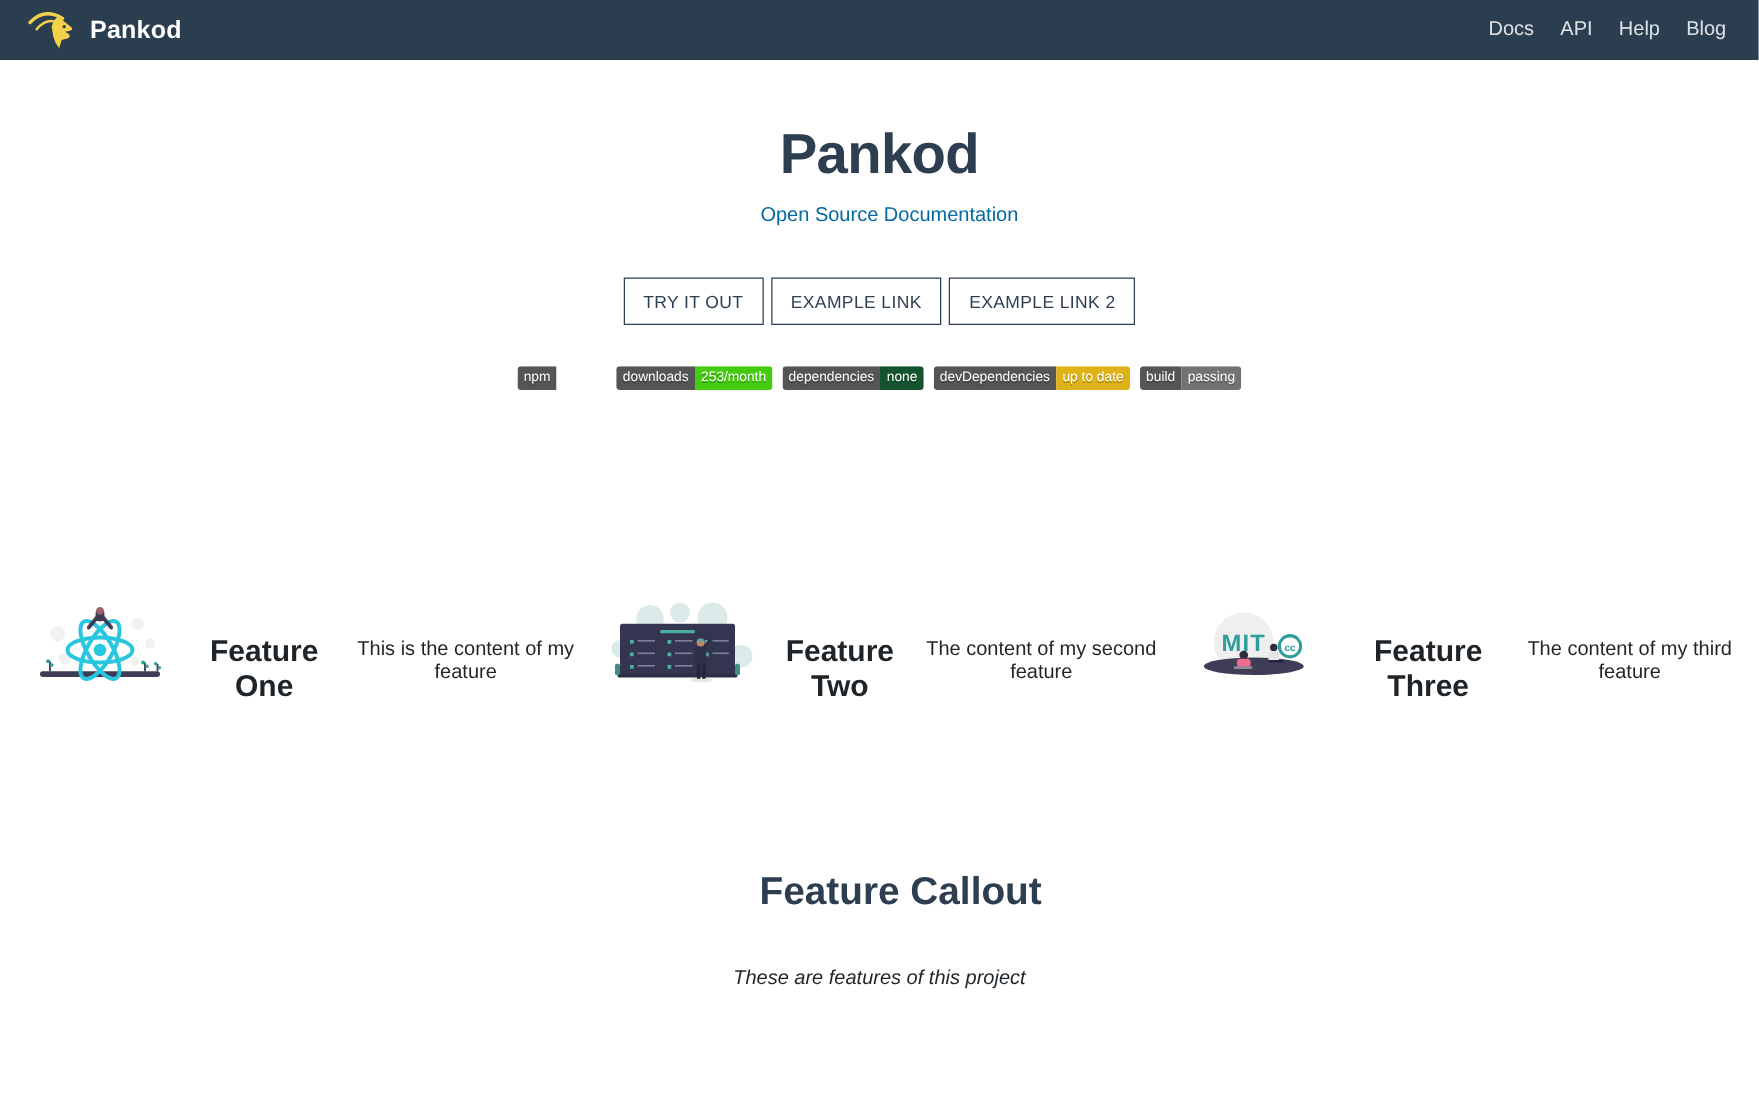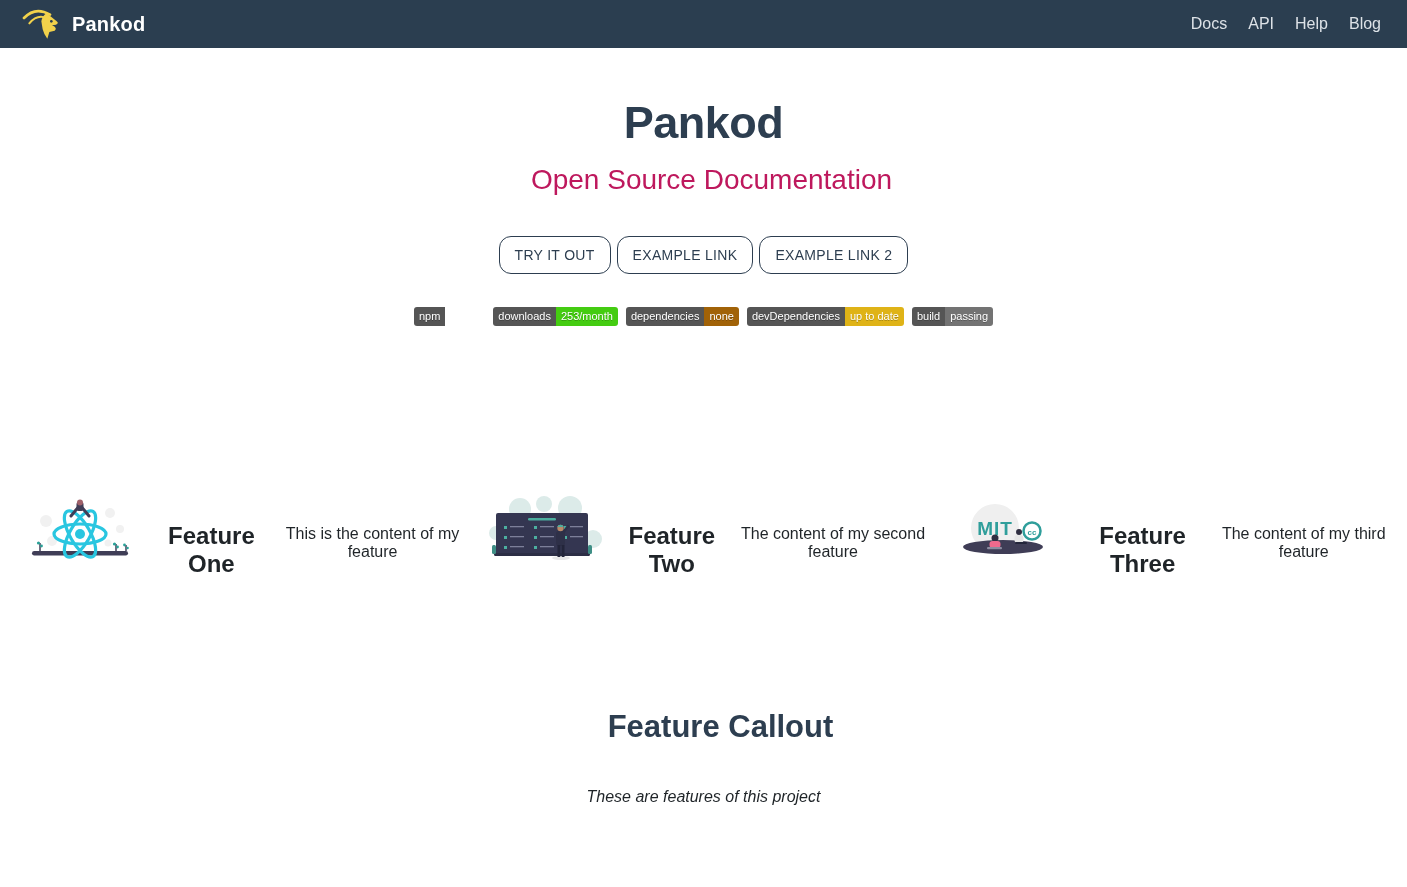--- a/index.html
+++ b/index.html
@@ -19,27 +19,27 @@
   }
   .brand { display:flex; align-items:center; gap:10px; cursor:pointer; }
   .brand-logo { width:40px; height:36px; display:block; }
   .brand-name { color:#ffffff; font-size:20px; font-weight:bold; letter-spacing:0.2px; }
   .nav-links { display:flex; align-items:flex-start; gap:21px; }
   .nav-link { color:#dde2e7; font-size:16px; text-decoration:none; cursor:pointer; }
 
   
   .hero { text-align:center; margin-top:49px; }
   .hero-title { margin:0; font-size:45px; font-weight:bold; color:#2d3e50; letter-spacing:-0.5px; }
-  .hero-subtitle { margin:15px 0 0 0; font-size:28px; font-weight:normal; color:#be185d;padding-left:16px; }
+  .hero-subtitle { margin:15px 0 0 0; font-size:16px; font-weight:normal; color:#0369a1;padding-left:16px; }
 
   
   .actions { display:flex; justify-content:center; gap:6px; margin-top:40px; }
   .action-btn {
     background:#ffffff; color:#2d3e50;
-    border:1px solid #2d3e50; border-radius:12px;
+    border:1px solid #2d3e50; border-radius:0;
     font-family:"Liberation Sans", sans-serif;
     font-size:14px; letter-spacing:0.3px;
     padding:10px 15px; cursor:pointer;
   }
 
   
   .badges { display:flex; justify-content:center; gap:8px; margin-top:33px; }
   .badge {
     display:flex; height:19px; border-radius:3px; overflow:hidden;
     font-size:11px; line-height:18px; color:#ffffff;
@@ -98,21 +98,21 @@
   <span class="badge">
     <span class="badge-label">npm</span>
     <span class="badge-value" style="background: rgb(0, 126, 198); margin-top: 20px;">v1.1.2</span>
   </span>
   <span class="badge">
     <span class="badge-label">downloads</span>
     <span class="badge-value" style="background: rgb(68, 204, 17);">253/month</span>
   </span>
   <span class="badge">
     <span class="badge-label">dependencies</span>
-    <span class="badge-value" style="background: #a16207;">none</span>
+    <span class="badge-value" style="background: #14532d;">none</span>
   </span>
   <span class="badge">
     <span class="badge-label">devDependencies</span>
     <span class="badge-value" style="background: rgb(223, 179, 23);">up to date</span>
   </span>
   <span class="badge">
     <span class="badge-label">build</span>
     <span class="badge-value" style="background: #737373;">passing</span>
   </span>
 </div>

